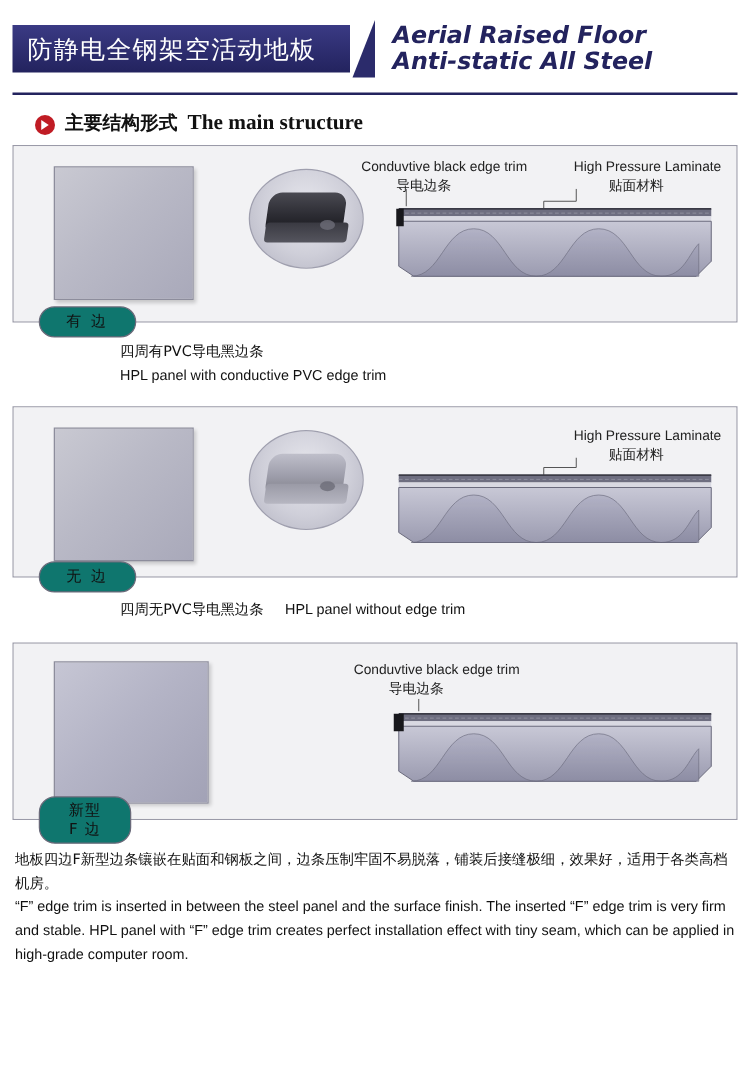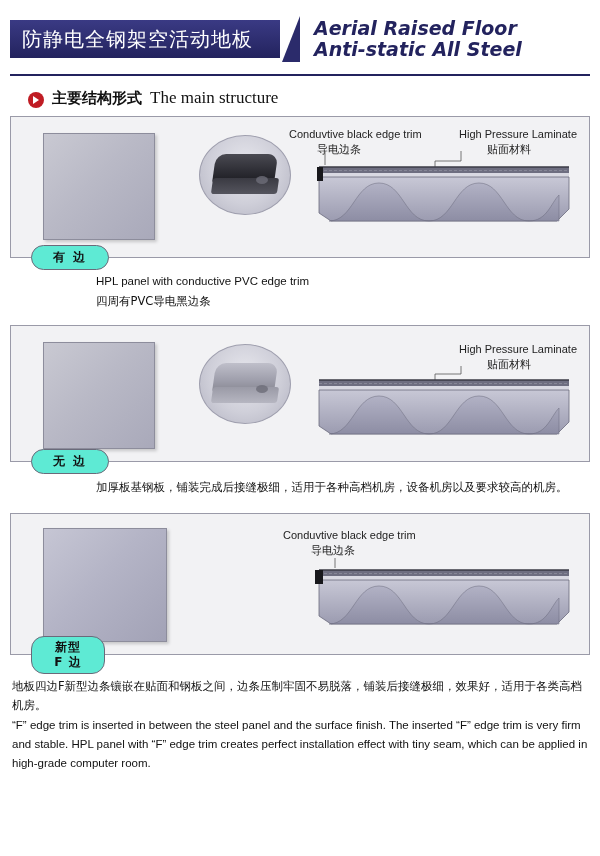--- a/index.html
+++ b/index.html
@@ -83,21 +83,21 @@
   }
   .section-title .cn {
     font-family: "DejaVu Sans", sans-serif;
     font-weight: bold;
     font-size: 15px;
     color: #111;
     margin-right: 8px;
   }
   .section-title .en {
     font-family: "Liberation Serif", serif;
-    font-weight: normal;
+    font-weight: bold;
     font-size: 17px;
     color: #111;
   }
 
   
   .panel {
     position: relative;
     margin: 0 10px 12px 10px;
     border: 1px solid #9a9aa8;
     background: #ffffff;
@@ -188,26 +188,26 @@
   }
   .callout .cn { display: block; }
 
   
   .badge {
     position: absolute;
     left: 20px;
     bottom: -13px;
     min-width: 56px;
     padding: 4px 10px;
-    background: #5eead4;
+    background: #0f766e;
     border: 1px solid #6a6a7a;
     border-radius: 13px;
     font-family: "DejaVu Sans", sans-serif;
     font-size: 12px;
-    font-weight: bold;
+    font-weight: normal;
     text-align: center;
     color: #111;
     line-height: 1.25;
     letter-spacing: 2px;
   }
   .badge.two-line { bottom: -20px; letter-spacing: 1px; padding: 3px 8px; margin-top: 34px; }
 
   
   .caption {
     margin: 6px 10px 0 96px;
@@ -299,22 +299,22 @@
 
         <path d="M6,16 L6,30 L12,30 L12,16 Z" fill="#18181c"></path>
       </svg>
     </div>
   </div>
 
   <div class="badge">有 边</div>
 </div>
 
 <div class="caption block1">
+  <div class="row cn">四周有PVC导电黑边条</div>
   <div class="row en">HPL panel with conductive PVC edge trim</div>
-  <div class="row cn">四周有PVC导电黑边条</div>
 </div>
 
 <div class="panel p2" style="margin-top:14px;">
   <div class="panel-figure">
 
     <div class="tile"></div>
 
     <div class="corner-photo nob">
       <div class="cap"></div>
       <div class="cap2"></div>
@@ -346,21 +346,24 @@
         <path d="M8,14 L258,14" stroke="#3b3b46" stroke-width="1.4"></path>
         <path d="M8,17.5 L258,17.5" stroke="#8e8e9d" stroke-width="0.8" stroke-dasharray="3 2"></path>
       </svg>
     </div>
   </div>
 
   <div class="badge">无 边</div>
 </div>
 
 <div class="caption block2">
-  <div class="row cn">加厚板基钢板，铺装完成后接缝极细，适用于各种高档机房，设备机房以及要求较高的机房。</div>
+  <div class="row inline-pair">
+    <span class="cn">四周无PVC导电黑边条</span>
+    <span class="en">HPL panel without edge trim</span>
+  </div>
 </div>
 
 <div class="panel p3" style="margin-top:16px;">
   <div class="panel-figure">
 
     <div class="tile" style="left:32px; top:14px; width:122px; height:112px;"></div>
 
     <div class="callout" style="left:272px; top:14px;">
       <span>Conduvtive black edge trim</span>
       <span class="cn" style="margin-left:28px;">导电边条</span>

